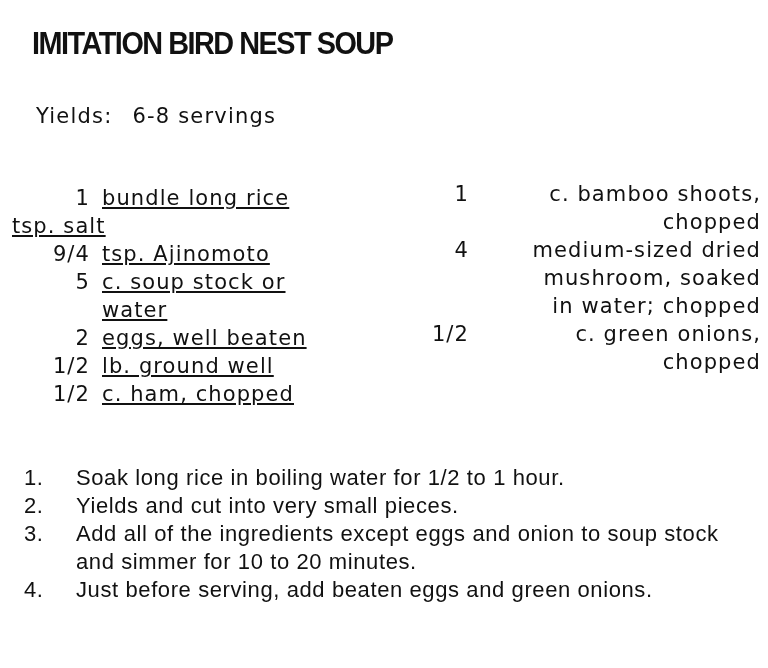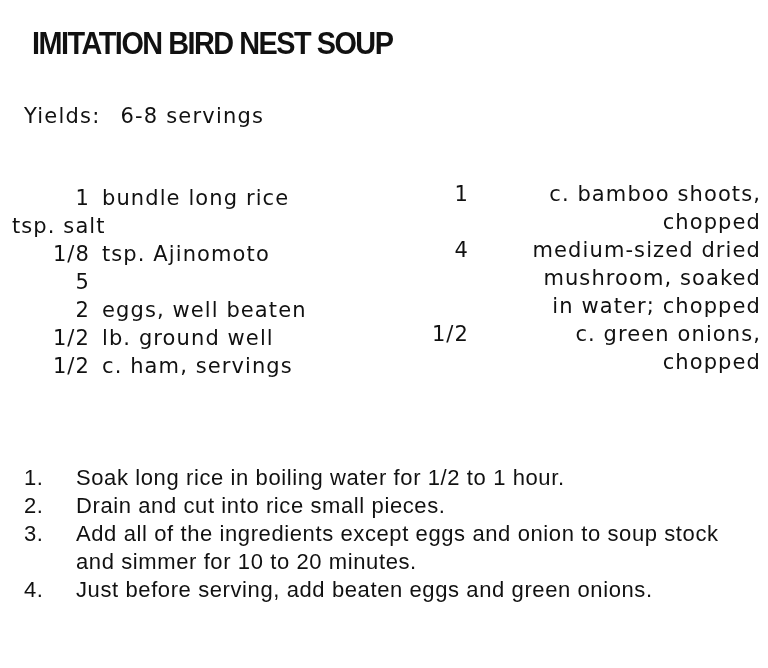--- a/index.html
+++ b/index.html
@@ -8,35 +8,35 @@
       position: relative; overflow: hidden;
       font-family: "DejaVu Sans", sans-serif;
     }
     .title {
       position: absolute; left: 32px; top: 26px;
       font-family: "Liberation Sans", sans-serif; font-weight: bold;
       font-size: 31px; letter-spacing: -1.6px; transform: scaleX(0.93); transform-origin: left top;
       white-space: nowrap;
     }
     .yields {
-      position: absolute; left: 24px; top: 104px; font-size: 21px; letter-spacing: 1.2px;
+      position: absolute; left: 36px; top: 104px; font-size: 21px; letter-spacing: 1.2px;
       white-space: nowrap;
     }
     .yields .val { margin-left: 20px; }
     .ing-col { position: absolute; }
     .ing-col.left { left: 0; top: 184px; }
     .ing-col.right { left: 380px; top: 180px; }
     .ing {
       display: flex; font-size: 21px; line-height: 28px; letter-spacing: 1.1px;
     }
     .ing .qty { text-align: right; flex: none; }
     .ing-col.left .qty { width: 90px; }
     .ing-col.right .qty { width: 89px; }
     .ing .desc { padding-left: 12px; white-space: pre-line; }
-    .ing-col.left .desc { width: 260px; }
+    .ing-col.left .desc { width: 260px; text-decoration: underline; }
     .ing-col.right .desc { width: 280px; text-align: right; }
     .steps { position: absolute; left: 24px; top: 464px; }
     .step {
       display: flex; font-family: "Liberation Sans", sans-serif; font-size: 22px; line-height: 28px;
       letter-spacing: 0.6px;
     }
     .step .num { width: 52px; flex: none; }
     .step .txt { width: 680px; }
   </style>
 </head>
@@ -50,37 +50,39 @@
 
 <div class="ing-col left">
   <div class="ing">
       <span class="qty">1</span>
       <span class="desc">bundle long rice</span>
     </div>
   <div class="ing">
       <span class="desc">tsp. salt</span>
     </div>
   <div class="ing">
-      <span class="qty">1/8</span>
+      <span class="qty">9/4</span>
       <span class="desc">tsp. Ajinomoto</span>
     </div>
   <div class="ing">
       <span class="qty">5</span>
+      <span class="desc">c. soup stock or
+water</span>
     </div>
   <div class="ing">
       <span class="qty">2</span>
       <span class="desc">eggs, well beaten</span>
     </div>
   <div class="ing">
       <span class="qty">1/2</span>
       <span class="desc">lb. ground well</span>
     </div>
   <div class="ing">
       <span class="qty">1/2</span>
-      <span class="desc">c. ham, servings</span>
+      <span class="desc">c. ham, chopped</span>
     </div>
 </div>
 
 <div class="ing-col right">
   <div class="ing">
       <span class="qty">1</span>
       <span class="desc">c. bamboo shoots,
 chopped</span>
     </div>
   <div class="ing">
@@ -96,21 +98,21 @@
     </div>
 </div>
 
 <div class="steps">
   <div class="step">
       <span class="num">1.</span>
       <span class="txt">Soak long rice in boiling water for 1/2 to 1 hour.</span>
     </div>
   <div class="step">
       <span class="num">2.</span>
-      <span class="txt">Drain and cut into rice small pieces.</span>
+      <span class="txt">Yields and cut into very small pieces.</span>
     </div>
   <div class="step">
       <span class="num">3.</span>
       <span class="txt">Add all of the ingredients except eggs and onion to soup stock and simmer for 10 to 20 minutes.</span>
     </div>
   <div class="step">
       <span class="num">4.</span>
       <span class="txt">Just before serving, add beaten eggs and green onions.</span>
     </div>
 </div>

